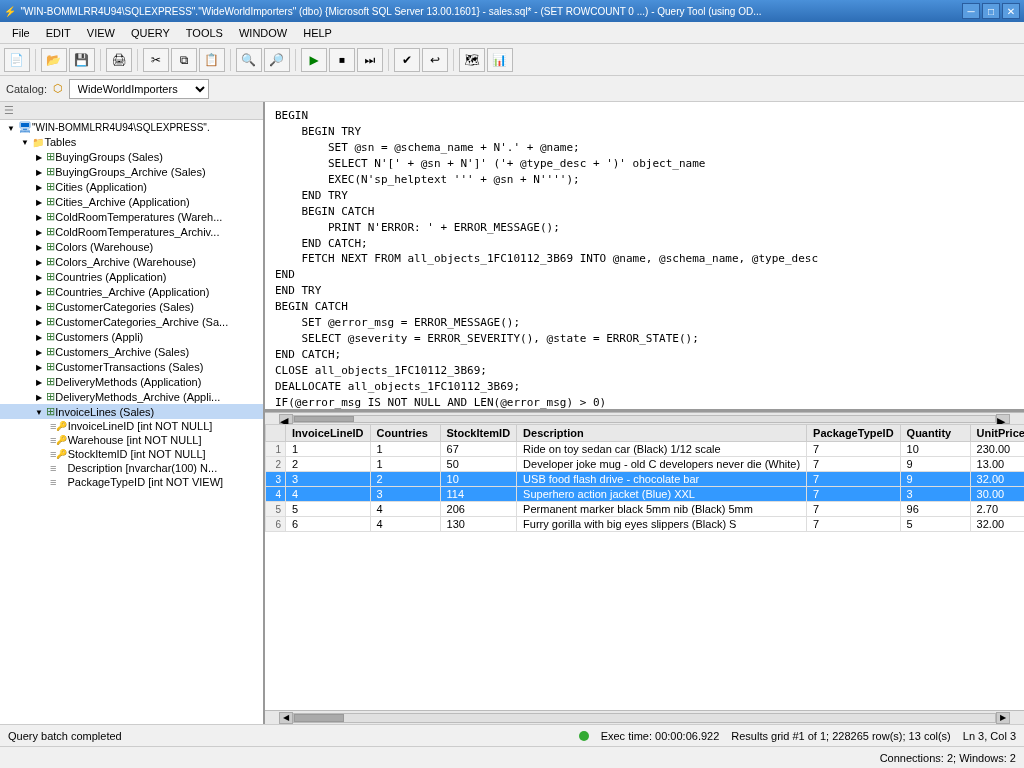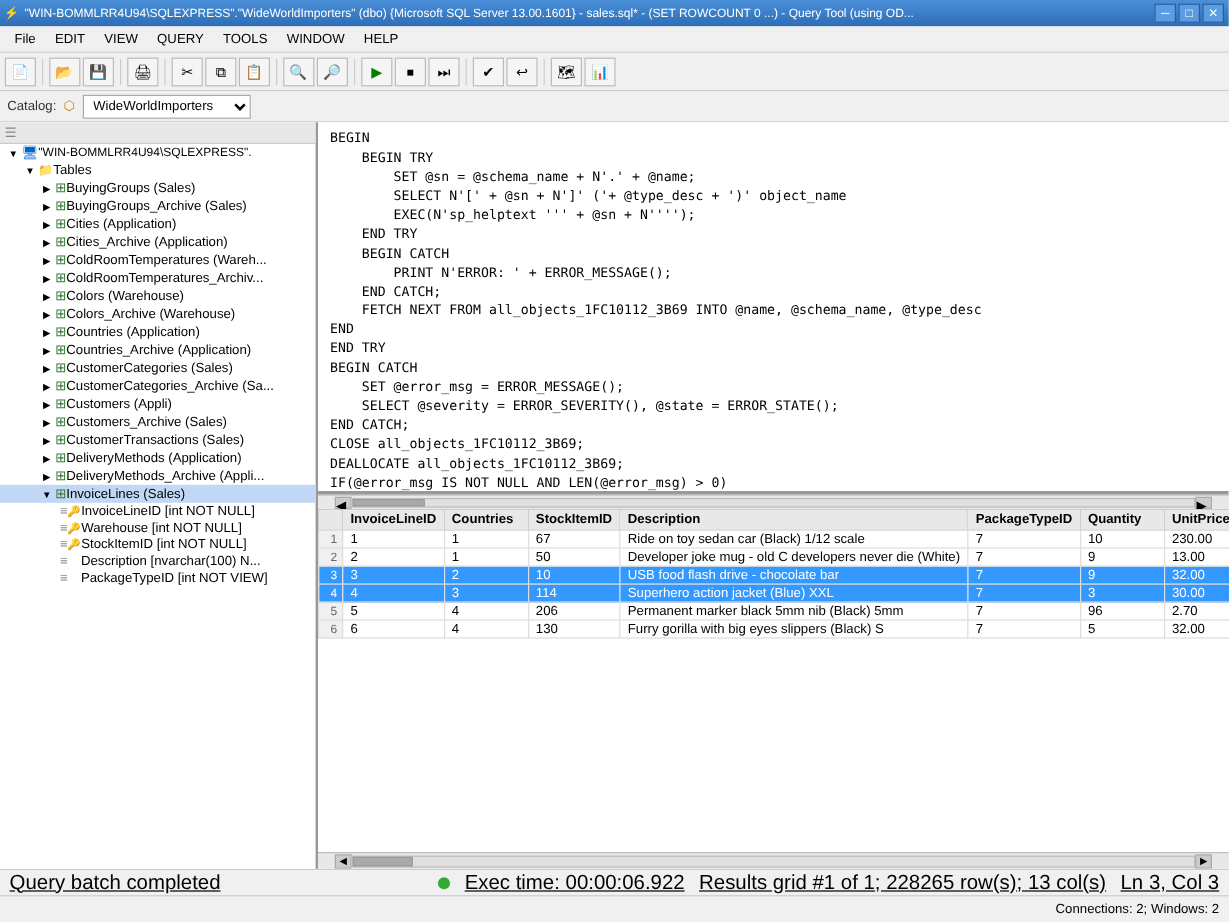--- a/index.html
+++ b/index.html
@@ -179,23 +179,22 @@
     .row-num-col { background: #f0f0f0; color: #666; font-size: 10px; border: 1px solid #ddd; padding: 1px 4px; text-align: right; min-width: 20px; }
 
     
     .status-bar-1 {
       height: 22px;
       background: #f0f0f0;
       border-top: 1px solid #ccc;
       display: flex;
       align-items: center;
       padding: 0 8px;
-      font-size: 17px;
+      font-size: 11px;
       gap: 12px;
-      text-decoration: underline;
     }
     .status-bar-2 {
       height: 22px;
       background: #f0f0f0;
       border-top: 1px solid #ccc;
       display: flex;
       align-items: center;
       padding: 0 8px;
       font-size: 11px;
       gap: 12px;

